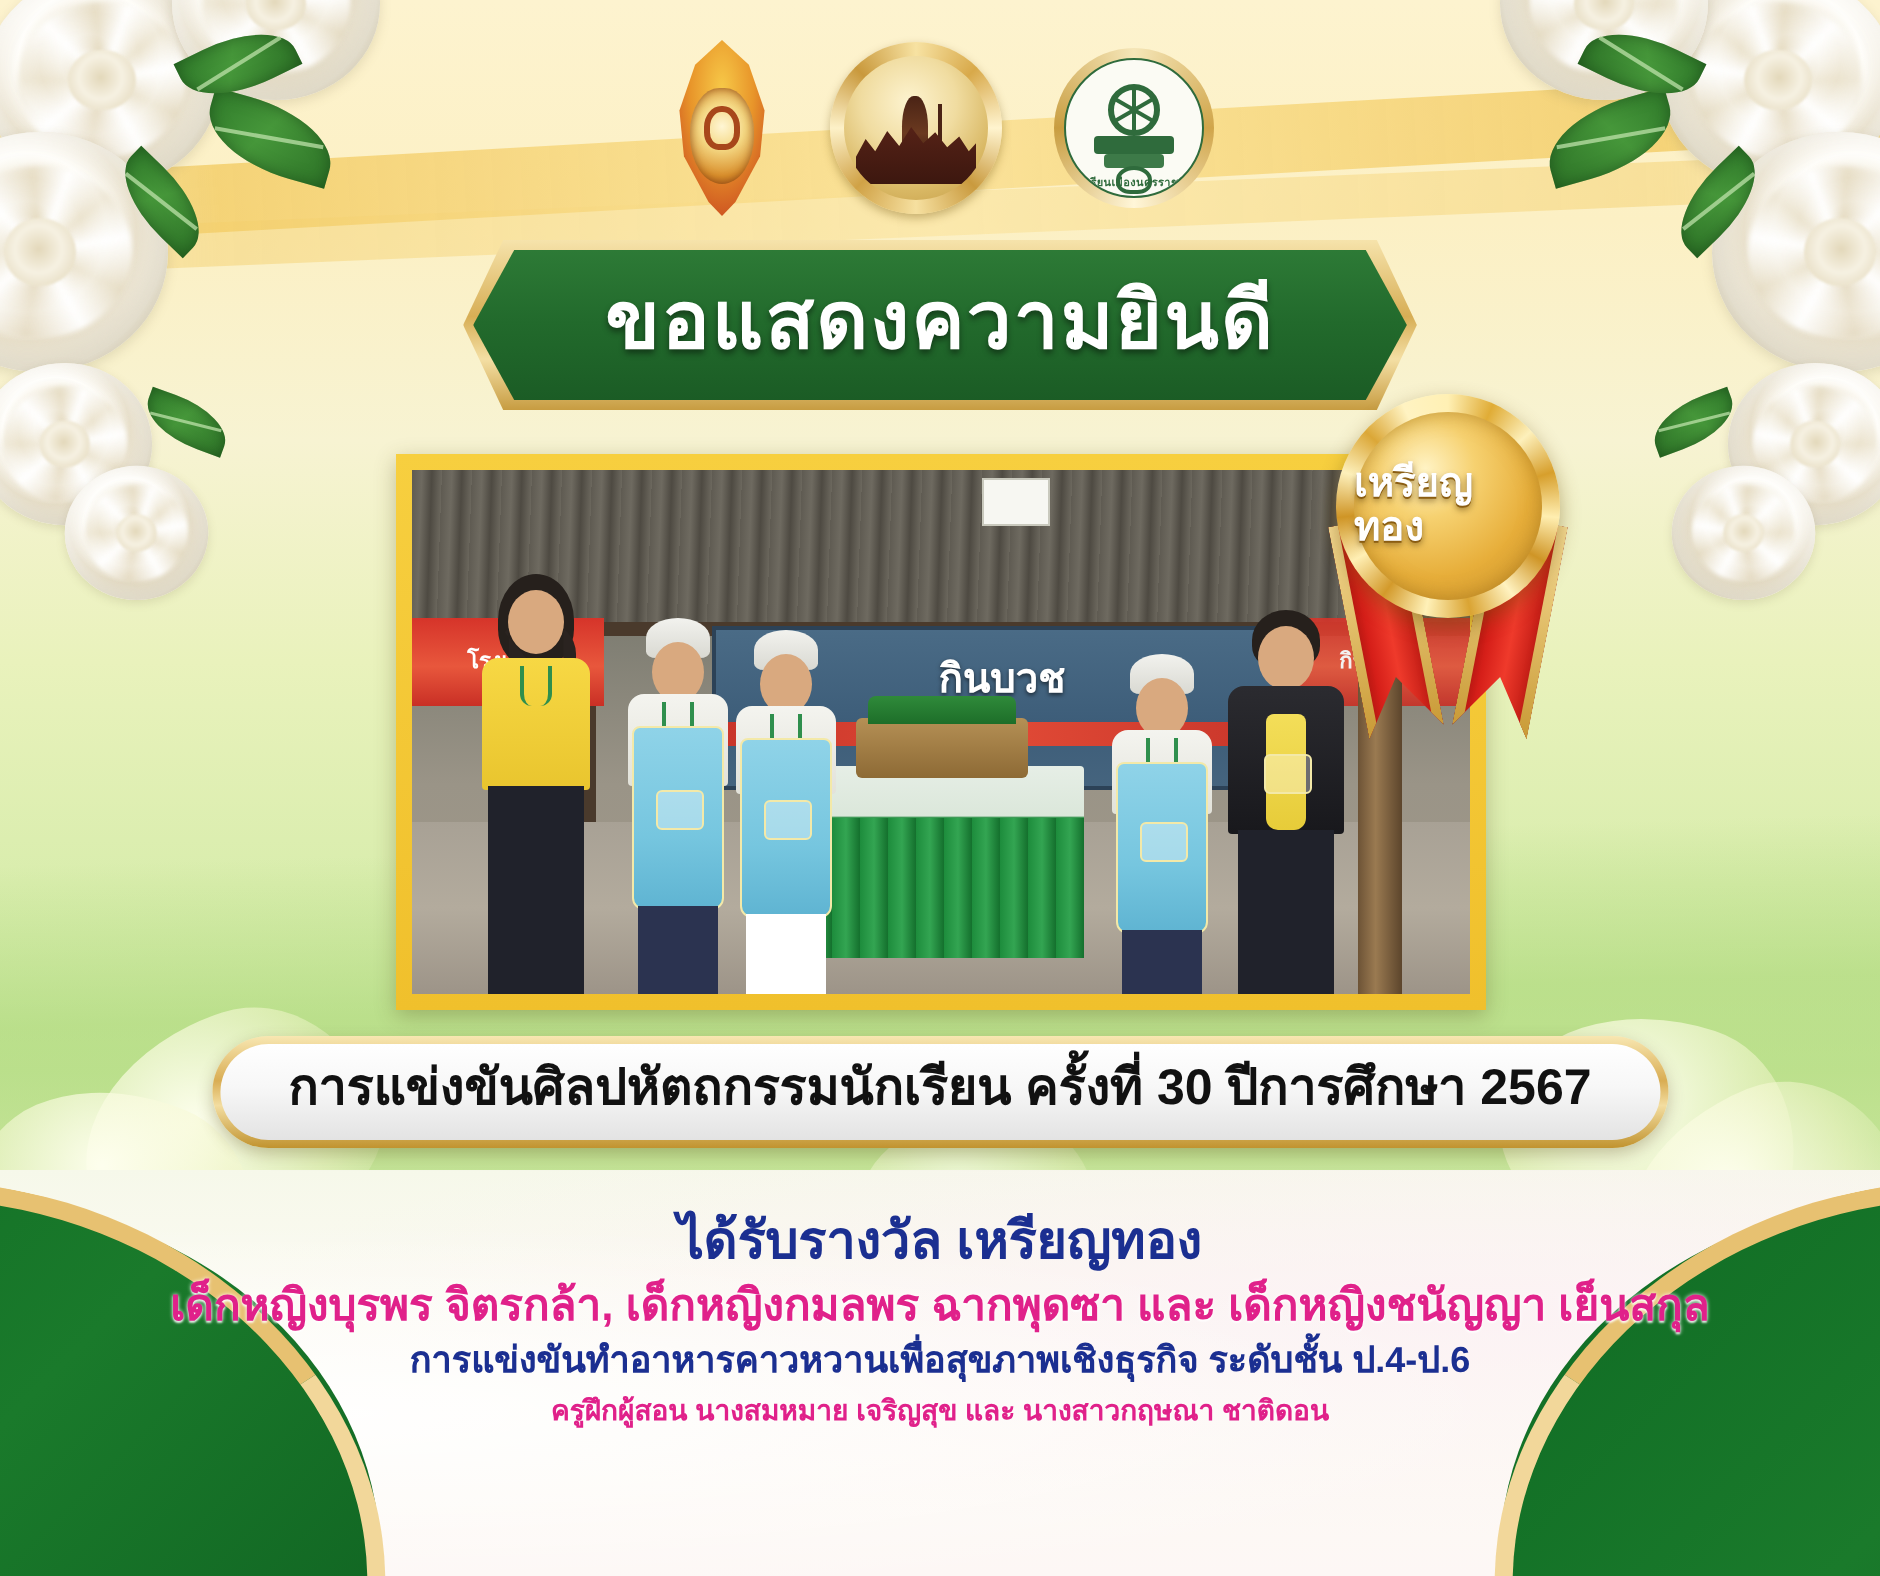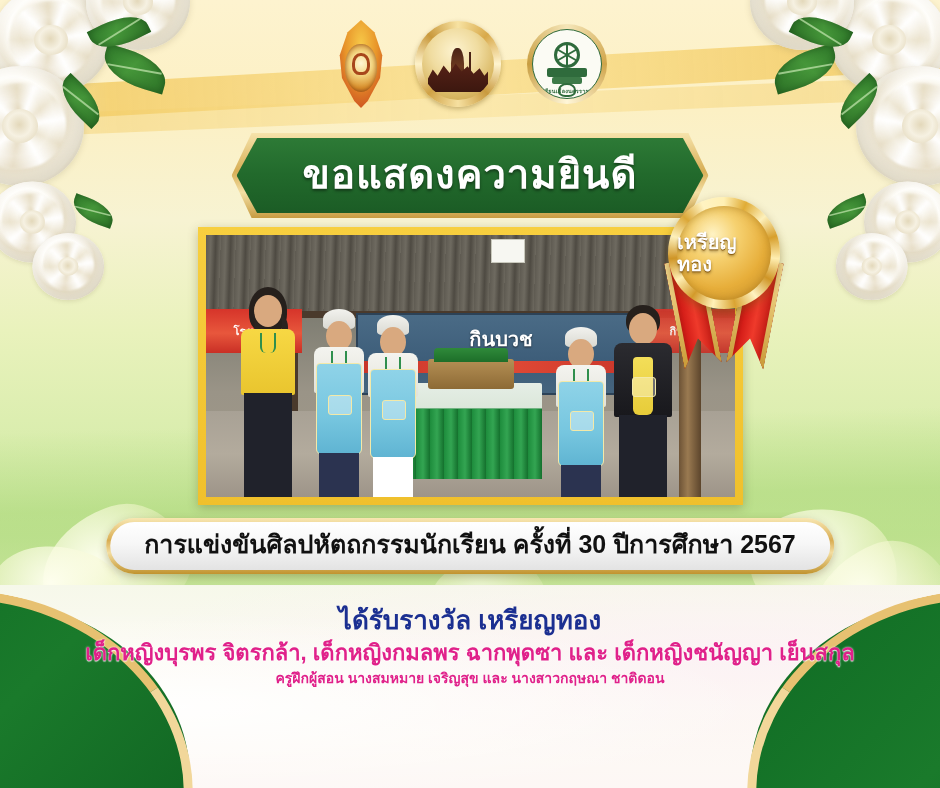--- a/index.html
+++ b/index.html
@@ -299,21 +299,21 @@
     text-align:center;
     font-size:5.5px;
     color:#2f6b3c;
     letter-spacing:.2px;
     font-weight:bold;
   }
 
   
   .congrats-wrap{
     position:absolute;
-    top:133px; left:50%;
+    top:120px; left:50%;
     transform: translateX(-50%);
     z-index: 7;
   }
   .congrats-outer{
     position:relative;
     padding:5px;
     background: linear-gradient(180deg, #f6e3ab 0%, #d7ae55 45%, #f4dfa4 70%, #c79c41 100%);
     clip-path: polygon(4.2% 0%, 95.8% 0%, 100% 50%, 95.8% 100%, 4.2% 100%, 0% 50%);
   }
   .congrats-inner{
@@ -763,16 +763,17 @@
     <div class="title-bar-outer">
       <div class="title-bar-inner">
         <div class="title-bar-text">การแข่งขันศิลปหัตถกรรมนักเรียน ครั้งที่ 30 ปีการศึกษา 2567</div>
       </div>
     </div>
   </div>
 
   <div class="details">
     <div class="d-line d-award">ได้รับรางวัล  เหรียญทอง</div>
     <div class="d-line d-students">เด็กหญิงบุรพร จิตรกล้า, เด็กหญิงกมลพร ฉากพุดซา และ เด็กหญิงชนัญญา เย็นสกุล</div>
+    <div class="d-line d-category">การแข่งขันทำอาหารคาวหวานเพื่อสุขภาพเชิงธุรกิจ ระดับชั้น ป.4-ป.6</div>
     <div class="d-line d-teachers">ครูฝึกผู้สอน นางสมหมาย เจริญสุข และ นางสาวกฤษณา ชาติดอน</div>
   </div>
 
 </div>
 
 </body></html>

